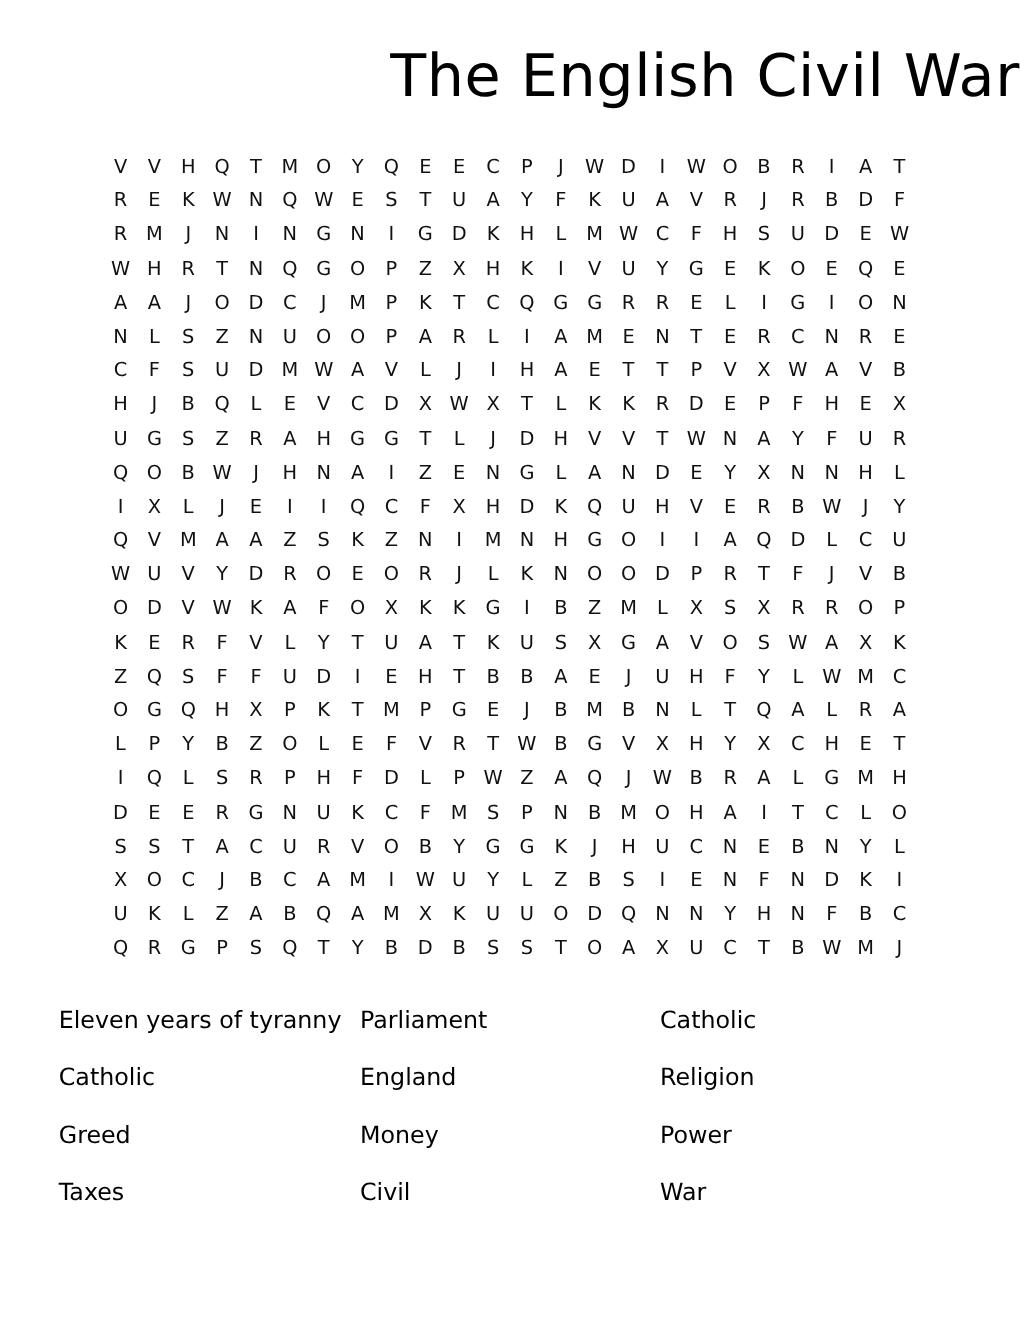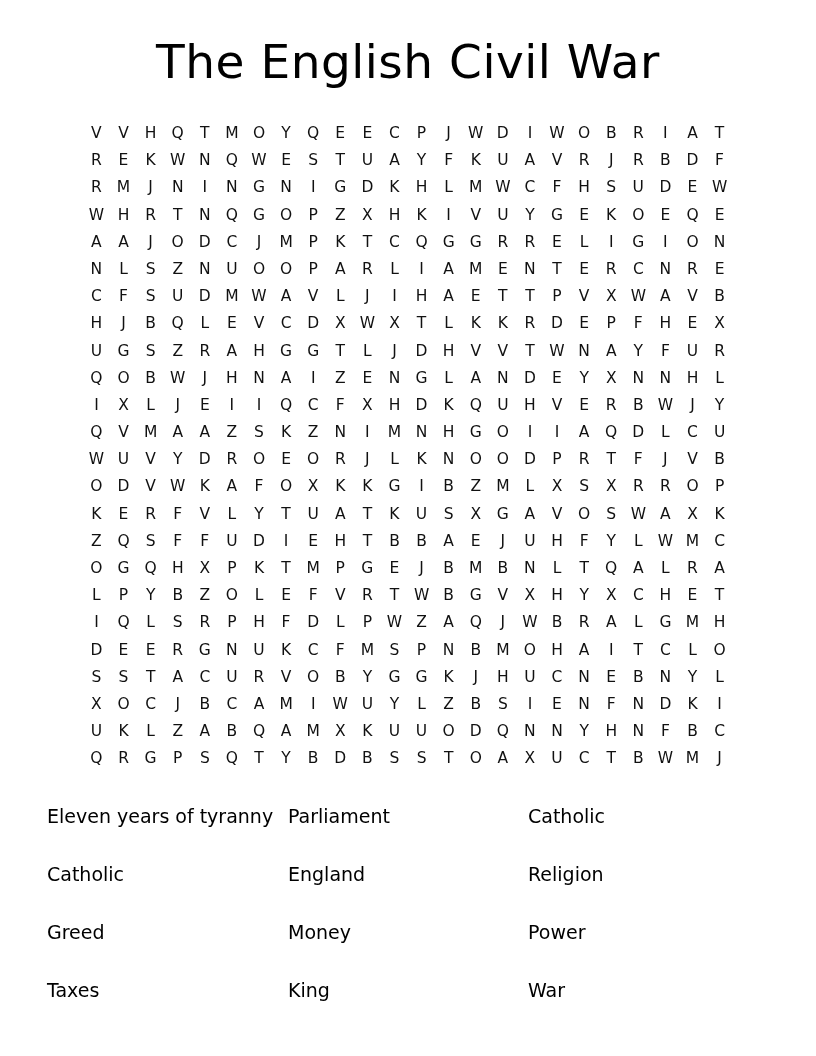--- a/index.html
+++ b/index.html
@@ -19,21 +19,21 @@
 
   .page {
     width: 816px;
     height: 1056px;
     box-sizing: border-box;
     position: relative;
   }
 
   
   .title {
-    text-align: center;
+    text-align: right;
     font-family: "DejaVu Sans", sans-serif;
     font-size: 47px;
     font-weight: 400;
     letter-spacing: 0.5px;
     line-height: 1;
     color: #000;
     margin: 0;
     padding-top: 38px;
     height: 58px;
   }
@@ -58,21 +58,21 @@
     user-select: none;
   }
 
   
   .wordlist {
     margin-top: 22px;
     padding-left: 47px;
     padding-right: 40px;
     display: grid;
     grid-template-columns: 241px 240px 1fr;
-    row-gap: 16px;
+    row-gap: 4px;
   }
   .word {
     font-family: "DejaVu Sans", sans-serif;
     font-size: 19px;
     line-height: 42px;
     color: #000;
     white-space: nowrap;
   }
 </style>
 </head>
@@ -667,17 +667,17 @@
       <div class="word">Eleven years of tyranny</div>
       <div class="word">Parliament</div>
       <div class="word">Catholic</div>
       <div class="word">Catholic</div>
       <div class="word">England</div>
       <div class="word">Religion</div>
       <div class="word">Greed</div>
       <div class="word">Money</div>
       <div class="word">Power</div>
       <div class="word">Taxes</div>
-      <div class="word">King</div>
+      <div class="word">Civil</div>
       <div class="word">War</div>
     </div>
 
 </div>
 
 </body></html>

